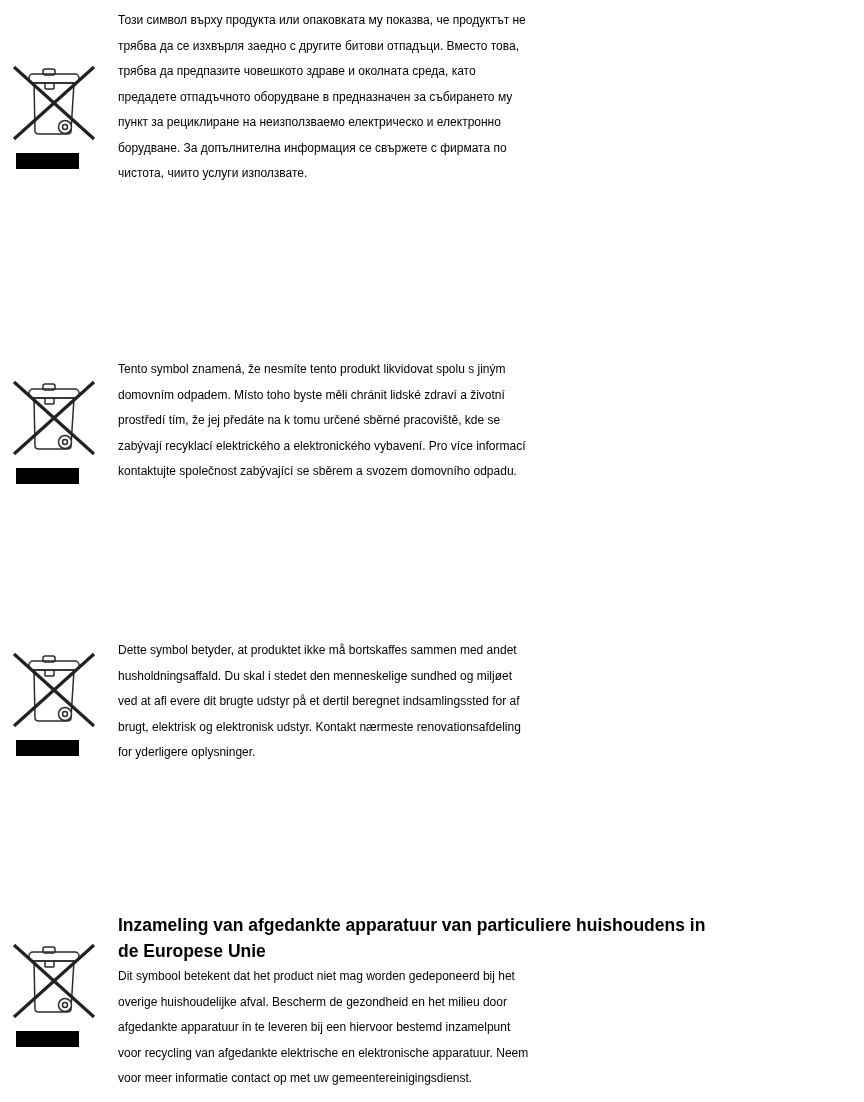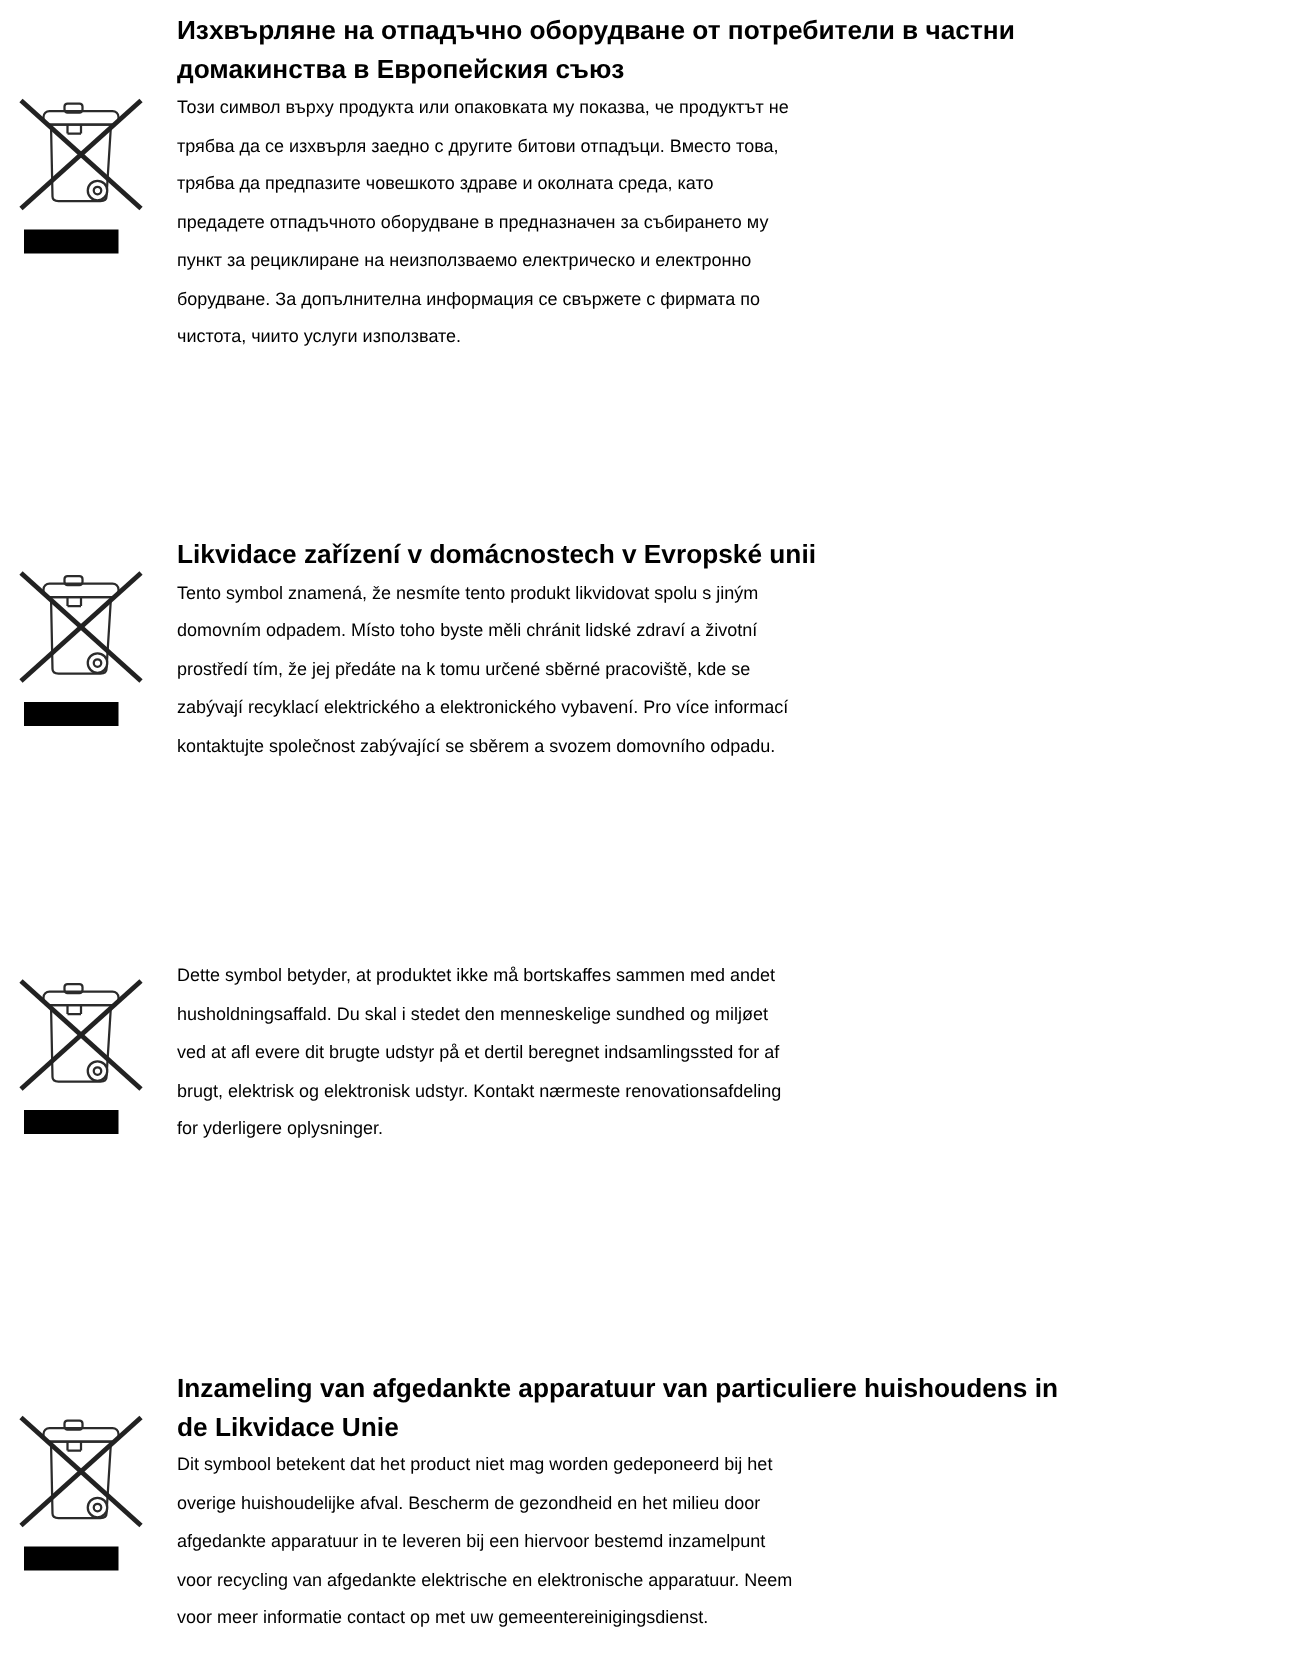--- a/index.html
+++ b/index.html
@@ -63,22 +63,20 @@
           <circle cx="53" cy="62" r="2.5"></circle>
         </g>
         <g stroke="#222222" stroke-width="3.2">
           <line x1="2" y1="2" x2="82" y2="74"></line>
           <line x1="82" y1="2" x2="2" y2="74"></line>
         </g>
       </svg>
       <div class="black-bar"></div>
     </div>
     <div class="text-col">
-      <h2 class="sec-title">Изхвърляне на отпадъчно оборудване от потребители в частни
-домакинства в Европейския съюз</h2>
       <p class="sec-body">Този символ върху продукта или опаковката му показва, че продуктът не
 трябва да се изхвърля заедно с другите битови отпадъци. Вместо това,
 трябва да предпазите човешкото здраве и околната среда, като
 предадете отпадъчното оборудване в предназначен за събирането му
 пункт за рециклиране на неизползваемо електрическо и електронно
 борудване. За допълнителна информация се свържете с фирмата по
 чистота, чиито услуги използвате.</p>
     </div>
   </section>
 
@@ -94,21 +92,20 @@
           <circle cx="53" cy="62" r="2.5"></circle>
         </g>
         <g stroke="#222222" stroke-width="3.2">
           <line x1="2" y1="2" x2="82" y2="74"></line>
           <line x1="82" y1="2" x2="2" y2="74"></line>
         </g>
       </svg>
       <div class="black-bar"></div>
     </div>
     <div class="text-col">
-      <h2 class="sec-title">Likvidace zařízení v domácnostech v Evropské unii</h2>
       <p class="sec-body">Tento symbol znamená, že nesmíte tento produkt likvidovat spolu s jiným
 domovním odpadem. Místo toho byste měli chránit lidské zdraví a životní
 prostředí tím, že jej předáte na k tomu určené sběrné pracoviště, kde se
 zabývají recyklací elektrického a elektronického vybavení. Pro více informací
 kontaktujte společnost zabývající se sběrem a svozem domovního odpadu.</p>
     </div>
   </section>
 
   <section class="lang-section sec-da">
     <div class="icon-block">
@@ -150,21 +147,21 @@
         </g>
         <g stroke="#222222" stroke-width="3.2">
           <line x1="2" y1="2" x2="82" y2="74"></line>
           <line x1="82" y1="2" x2="2" y2="74"></line>
         </g>
       </svg>
       <div class="black-bar"></div>
     </div>
     <div class="text-col">
       <h2 class="sec-title">Inzameling van afgedankte apparatuur van particuliere huishoudens in
-de Likvidace Unie</h2>
+de Europese Unie</h2>
       <p class="sec-body">Dit symbool betekent dat het product niet mag worden gedeponeerd bij het
 overige huishoudelijke afval. Bescherm de gezondheid en het milieu door
 afgedankte apparatuur in te leveren bij een hiervoor bestemd inzamelpunt
 voor recycling van afgedankte elektrische en elektronische apparatuur. Neem
 voor meer informatie contact op met uw gemeentereinigingsdienst.</p>
     </div>
   </section>
 
 </div>
 

